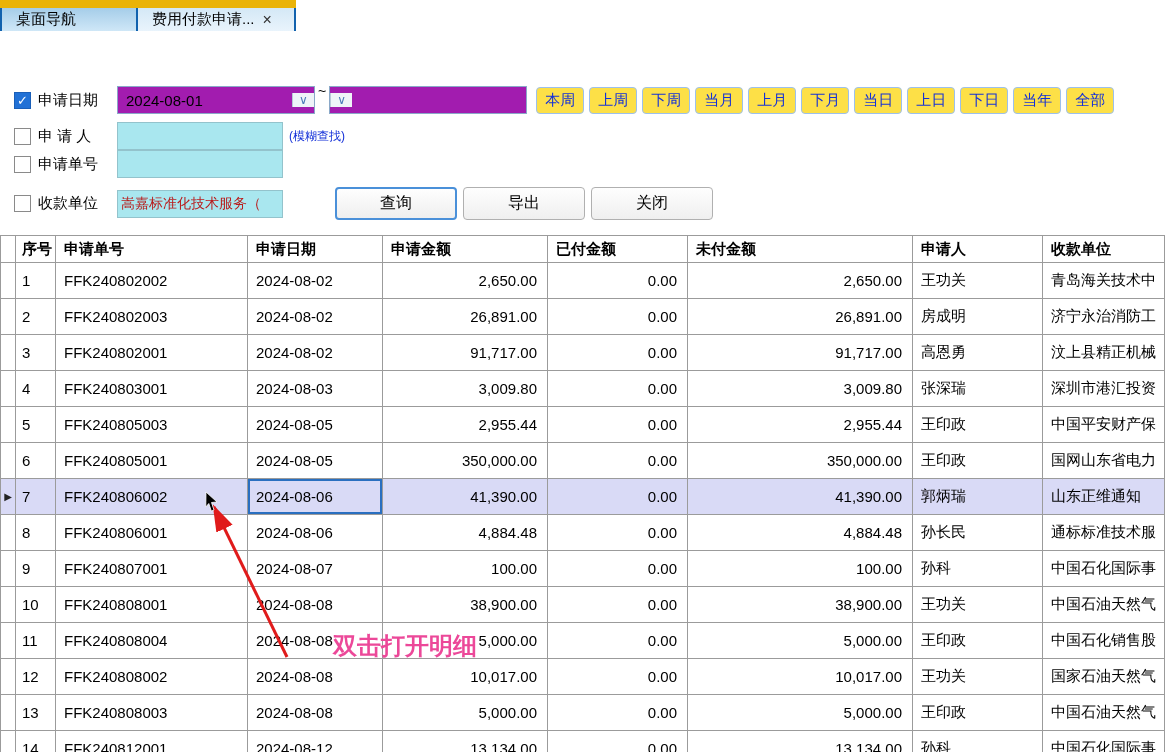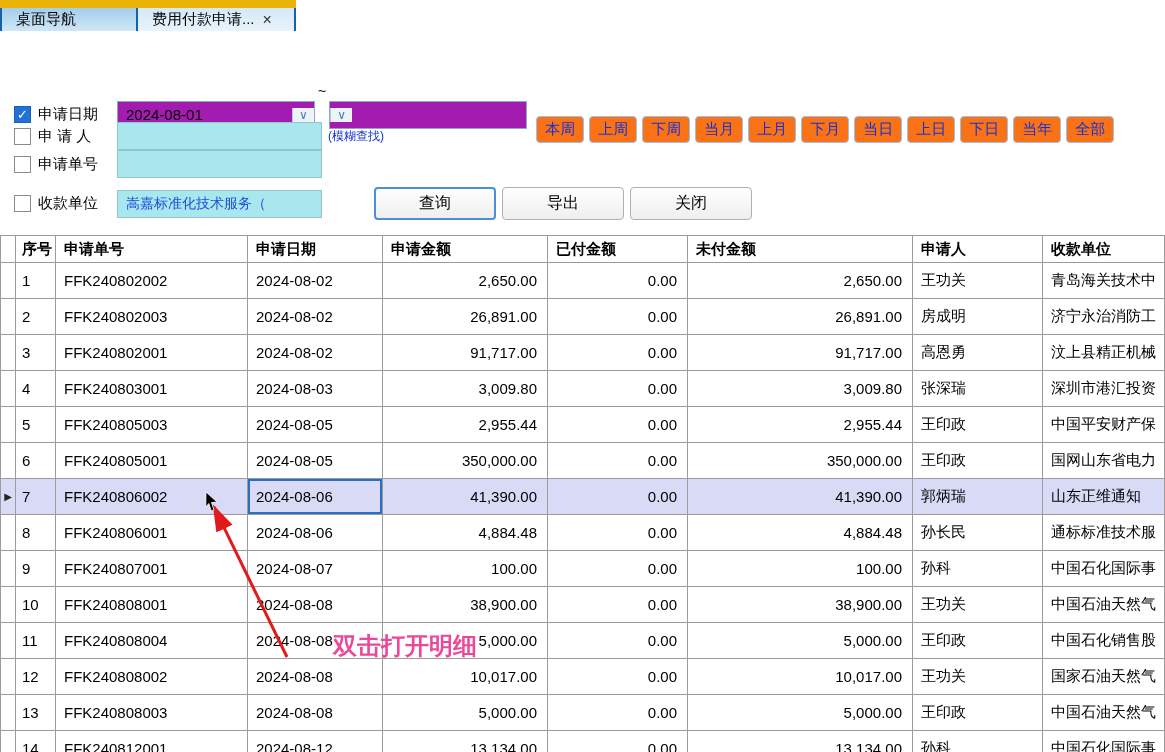--- a/index.html
+++ b/index.html
@@ -23,23 +23,23 @@
   .chk.checked i { color:#fff; font-style:normal; font-size:13px; font-weight:bold; line-height:1; }
   .flabel { width:79px; font-size:15px; color:#000; flex:0 0 auto; }
   .combo { display:flex; align-items:center; width:198px; height:28px; border:1px solid #8aa8c8;
            background:#a21caf; flex:0 0 auto; }
   .combo-val { flex:1; font-size:15px; padding:4px 8px; white-space:nowrap; overflow:hidden; }
   .combo-btn { width:22px; display:flex; align-items:center; justify-content:center; font-size:12px;
                color:#4a7ab8; background:#eef3f8; border-left:1px solid #b8c8d8; }
   .tilde { font-size:14px; color:#000; margin:0 3px; align-self:flex-start; line-height:10px; }
   .qlinks { display:flex; gap:5px; margin-left:9px; }
   .qlink { color:#1430d8; border:1px solid #9cc0ec; border-radius:4px; padding:3px 8px;
-           font-size:15px; background:#f97316; white-space:nowrap; cursor:default;margin-top:30px; }
-  .cyan { width:205px; height:28px; background:#a9e7ef; border:1px solid #93c3cc;
-          font-size:14px; padding:0 8px; color:#1d4ed8; font-family:inherit; }
+           font-size:15px; background:#fde047; white-space:nowrap; cursor:default; }
+  .cyan { width:166px; height:28px; background:#a9e7ef; border:1px solid #93c3cc;
+          font-size:14px; padding:0 3px; color:#b91c1c; font-family:inherit; }
   .hint { color:#1430d8; font-size:12px; margin-left:6px; }
   .btns { display:flex; gap:6px; margin-left:52px; }
   .btn { width:122px; height:33px; font-size:16px; color:#000; font-family:inherit;
          background:linear-gradient(#fefefe,#efefef); border:1px solid #b0b0b0; border-radius:4px; }
   .btn.primary { border:2px solid #4a90d9; }
 
   
   .grid { position:absolute; top:235px; left:0; width:1165px; height:517px; overflow:hidden; }
   table { border-collapse:collapse; table-layout:fixed; width:1165px; font-size:15px; color:#000; }
   th,td { border:1px solid #9b9b9b; white-space:nowrap; overflow:hidden; padding:0 8px; }

